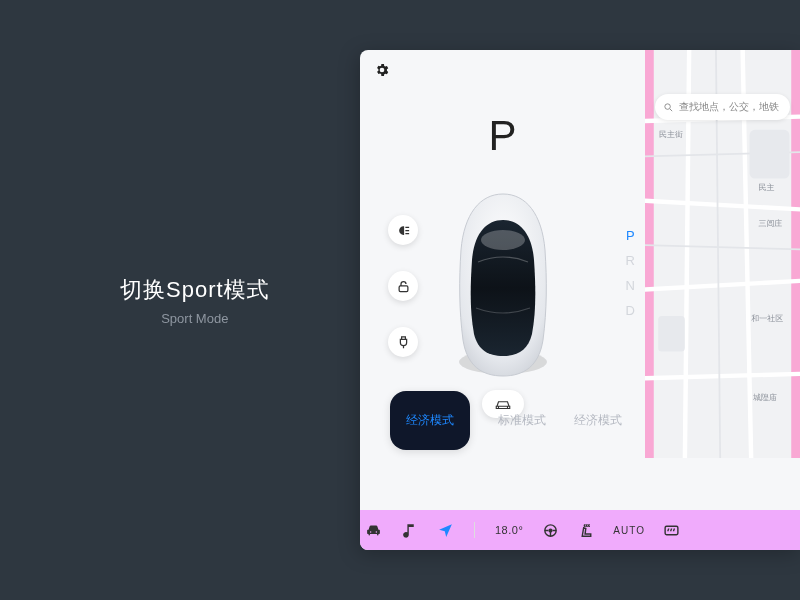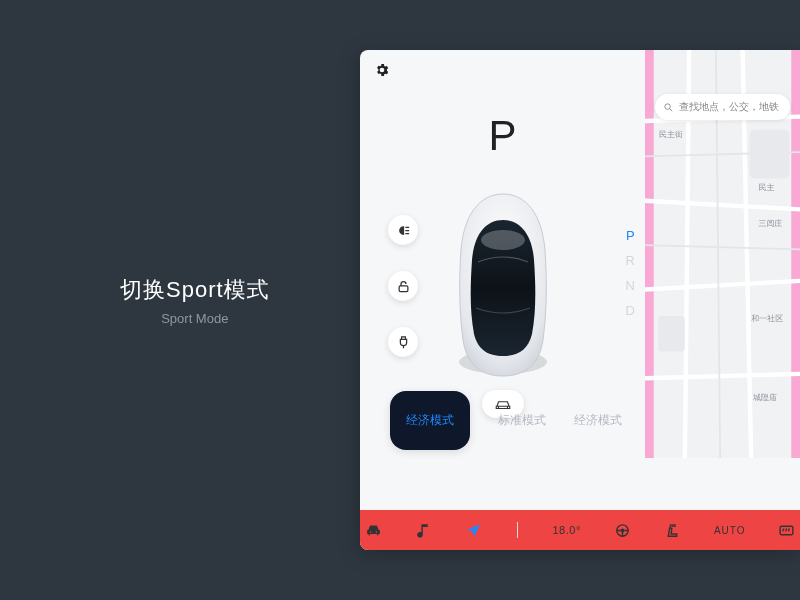--- a/index.html
+++ b/index.html
@@ -35,21 +35,21 @@
 
   .mode-row { position:absolute; bottom:60px; left:16px; width:260px; display:flex; align-items:center; justify-content:space-around; font-size:12px;}
   .mode-pill { padding:21px 16px; border-radius:16px; background:#0f172a; box-shadow:0 2px 8px rgba(0,0,0,.12); color:#1e88ff; cursor:pointer;}
   .mode-dim { color:#b5b9c2; cursor:pointer;}
 
   .map { position:absolute; right:0; top:0; width:155px; height:408px; background:#f9a8d4; }
   .map svg { width:100%; height:100%; display:block;}
   .search { position:absolute; top:44px; right:10px; left:auto; width:135px; height:26px; background:#fff; border-radius:13px; box-shadow:0 1px 4px rgba(0,0,0,.1); display:flex; align-items:center; padding:0 8px; font-size:10px; color:#888;}
   .search svg{width:11px;height:11px;margin-right:5px;flex:none;}
 
-  .bottombar { position:absolute; left:0; right:0; bottom:0; height:40px; background:#ef4444; display:flex; align-items:center; padding:0 4px; gap:18px; font-size:11px; color:#333;justify-content:space-between;}
+  .bottombar { position:absolute; left:0; right:0; bottom:0; height:40px; background:#f0abfc; display:flex; align-items:center; padding:0 4px; gap:18px; font-size:11px; color:#333;}
   .bottombar .icon { width:18px; height:18px; display:flex; align-items:center; justify-content:center; cursor:pointer; color:#333;}
   .bottombar .icon.active { color:#1e88ff;}
   .bottombar .sep { width:1px; height:16px; background:#ddd; margin:0 2px;}
   .bottombar .temp { font-weight:500; letter-spacing:.5px;}
   .bottombar svg{width:17px;height:17px;}
   .auto { font-size:10px; letter-spacing:1px; cursor:pointer;}
 </style>
 </head>
 <body>
 

